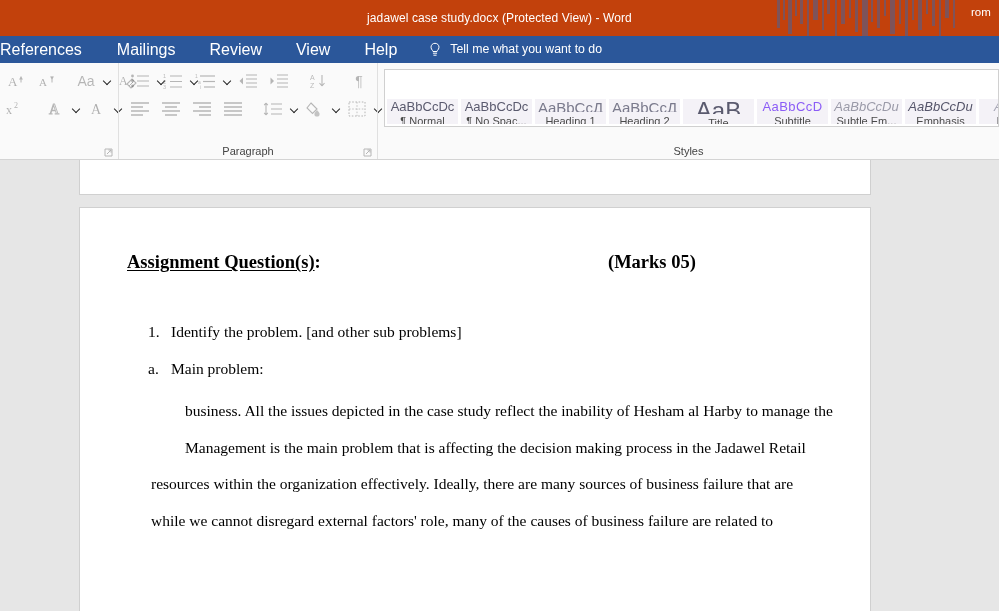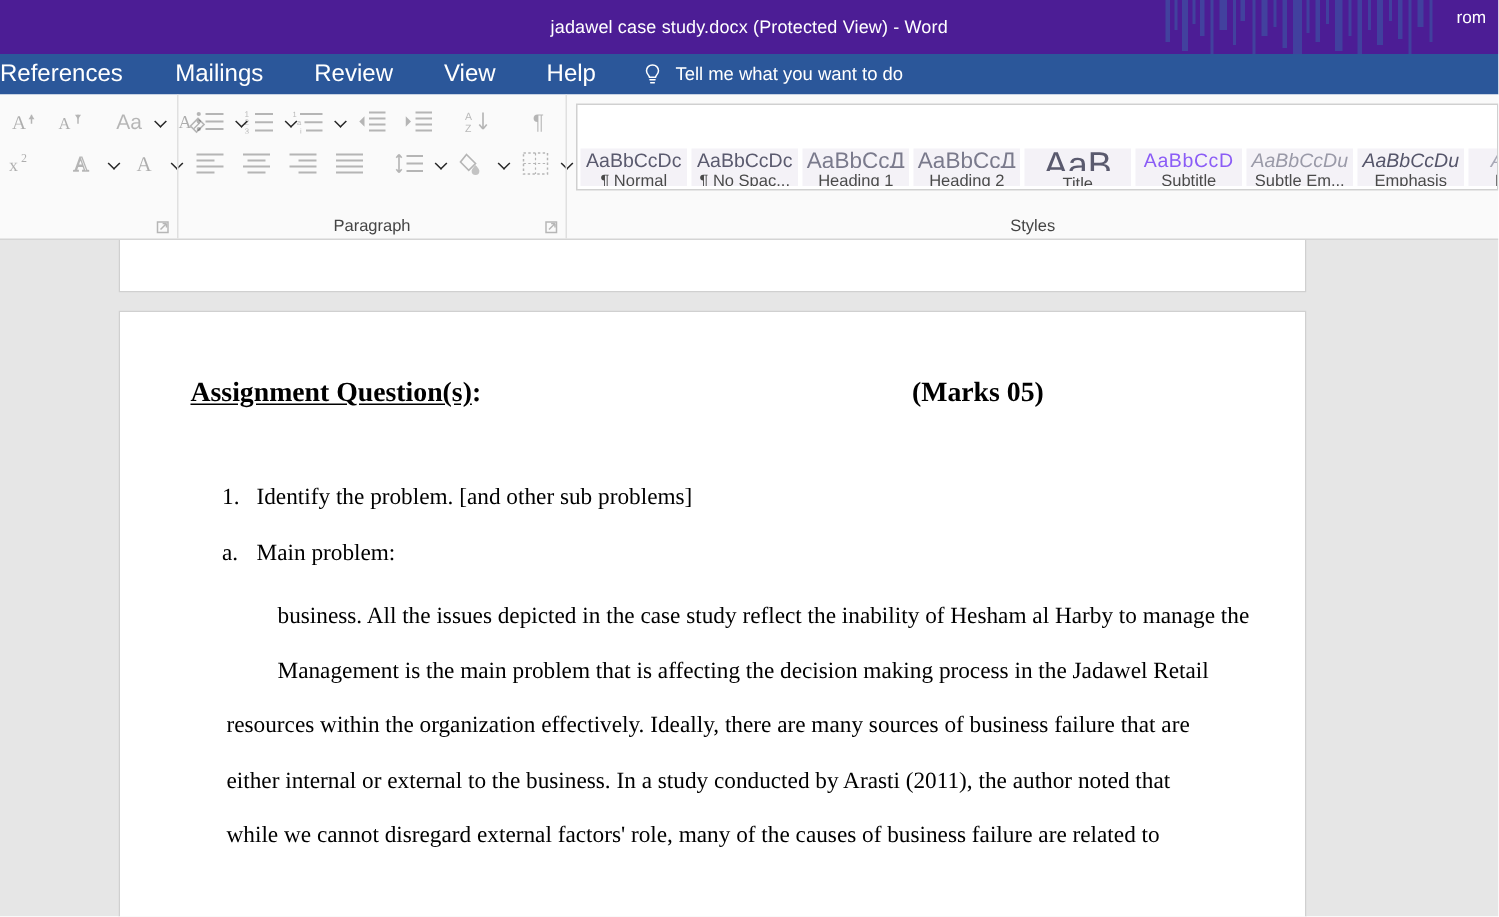--- a/index.html
+++ b/index.html
@@ -12,21 +12,21 @@
     height: 611px;
     overflow: hidden;
     font-family: "Liberation Sans", sans-serif;
     -webkit-font-smoothing: antialiased;
   }
 
   
   .titlebar {
     position: relative;
     height: 36px;
-    background: #4c1d95;
+    background: #c2410c;
     overflow: hidden;
   }
   .titlebar-deco {
     position: absolute;
     top: -6px;
     right: 0;
     width: 230px;
     height: 58px;
     opacity: .9;
   }
@@ -588,20 +588,19 @@
       </div>
 
       <div class="list-item li-a">
         <span class="list-num">a.</span><span>Main problem:</span>
       </div>
 
       <div class="para">
         <span class="ln">business. All the issues depicted in the case study reflect the inability of Hesham al Harby to manage the</span>
         <span class="ln first">Management is the main problem that is affecting the decision making process in the Jadawel Retail</span>
         <span class="ln">resources within the organization effectively. Ideally, there are many sources of business failure that are</span>
-        <span class="ln">either internal or external to the business. In a study conducted by Arasti (2011), the author noted that</span>
         <span class="ln">while we cannot disregard external factors' role, many of the causes of business failure are related to</span>
       </div>
 
     </div>
   </div>
 
 </div>
 
 </body></html>

